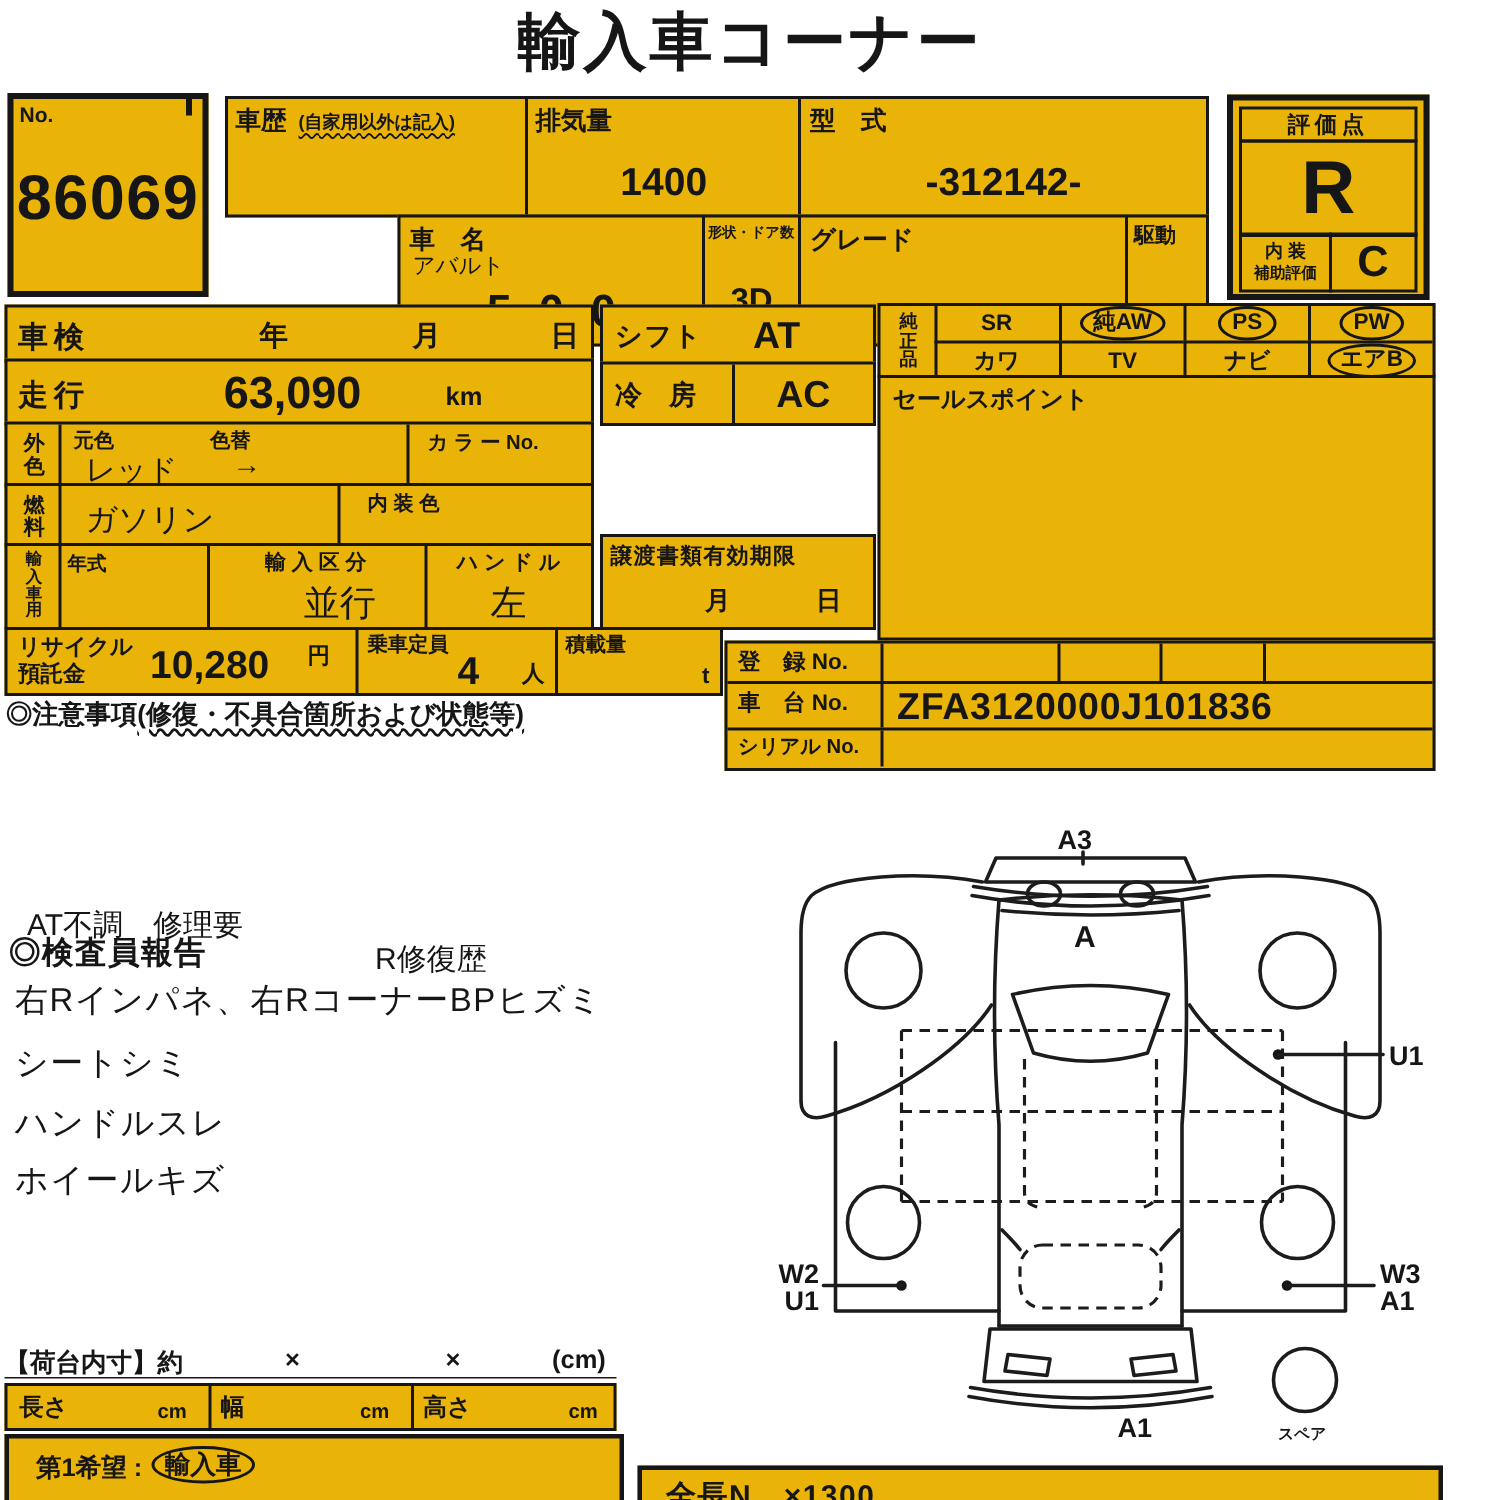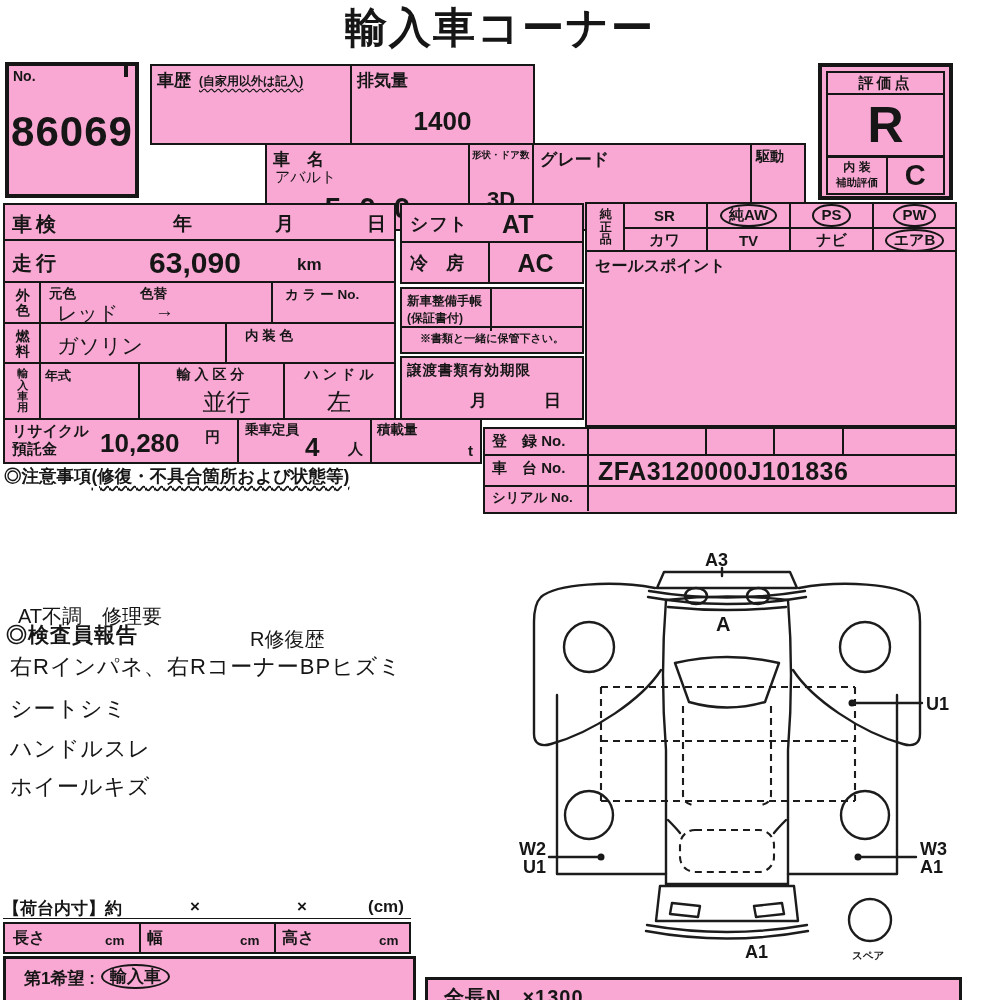--- a/index.html
+++ b/index.html
@@ -1,20 +1,20 @@
 <!DOCTYPE html>
 <html><head>
 <meta charset="utf-8">
 <style>
   html,body{margin:0;padding:0;background:#e8e8e8;}
   .sheet{position:relative;width:1000px;height:1000px;overflow:hidden;background:#fff;
          color:#161616;font-family:"Liberation Sans",sans-serif;text-decoration:underline;}
   .abs{position:absolute;}
   .b{font-weight:bold;}
-  .cell{position:absolute;border:2.5px solid #161616;background:#f9a8d4;box-sizing:border-box;}
+  .cell{position:absolute;border:2.5px solid #161616;background:#eab308;box-sizing:border-box;}
   .thick{border-width:4px;}
   .vcol{position:absolute;left:0;top:0;bottom:0;border-right:2.5px solid #161616;
         display:flex;align-items:center;justify-content:center;}
   .vstack{width:1.12em;line-height:1.04;text-align:right;font-weight:bold;word-break:break-all;}
   .divider{position:absolute;top:0;bottom:0;border-left:2.5px solid #161616;}
   .wavy{text-decoration:underline wavy;text-underline-offset:3px;}
   .oval{border:2.3px solid #161616;border-radius:50%;padding:0 7px;display:inline-block;line-height:1.25;}
   .gp-grid{position:absolute;left:36px;top:0;right:0;bottom:0;display:grid;
            grid-template-columns:repeat(4,1fr);grid-template-rows:1fr 1fr;}
   .gp-cell{display:flex;align-items:center;justify-content:center;font-weight:bold;font-size:15px;}
@@ -40,20 +40,24 @@
   </div>
 
   <div class="cell" style="left:150px;top:64px;width:203px;height:81px;">
     <span class="abs b" style="left:5px;top:3px;font-size:17px;">車歴</span>
     <span class="abs b wavy" style="left:47px;top:7px;font-size:12px;">(自家用以外は記入)</span>
   </div>
   <div class="cell" style="left:350px;top:64px;width:185px;height:81px;">
     <span class="abs b" style="left:5px;top:3px;font-size:17px;">排気量</span>
     <div class="abs b" style="left:0;right:0;top:40px;text-align:center;font-size:26px;">1400</div>
   </div>
+  <div class="cell" style="left:532px;top:64px;width:274px;height:81px;">
+    <span class="abs b" style="left:6px;top:3px;font-size:17px;">型　式</span>
+    <div class="abs b" style="left:0;right:0;top:40px;text-align:center;font-size:26px;">-312142-</div>
+  </div>
 
   <div class="cell" style="left:265px;top:143px;width:205px;height:88px;">
     <span class="abs b" style="left:6px;top:3px;font-size:17px;">車　名</span>
     <span class="abs" style="left:8px;top:23px;font-size:15px;">アバルト</span>
     <div class="abs b" style="left:0;right:0;top:46px;text-align:center;font-size:30px;letter-spacing:18px;text-indent:18px;">500</div>
   </div>
   <div class="cell" style="left:468px;top:143px;width:66px;height:88px;">
     <span class="abs b" style="left:2px;top:4px;font-size:9.5px;">形状・ドア数</span>
     <div class="abs b" style="left:0;right:0;top:42px;text-align:center;font-size:22px;">3D</div>
   </div>
@@ -141,26 +145,20 @@
 
   <div class="cell" style="left:400px;top:203px;width:184px;height:41px;">
     <span class="abs b" style="left:8px;top:7px;font-size:18px;letter-spacing:1px;">シフト</span>
     <span class="abs b" style="left:100px;top:5px;font-size:25px;">AT</span>
   </div>
   <div class="cell" style="left:400px;top:241px;width:184px;height:43px;">
     <span class="abs b" style="left:8px;top:8px;font-size:18px;">冷　房</span>
     <span class="divider" style="left:86px;"></span>
     <span class="abs b" style="left:86px;top:6px;width:95px;text-align:center;font-size:25px;">AC</span>
   </div>
-  <div class="cell" style="left:400px;top:287px;width:184px;height:67px;">
-    <span class="divider" style="left:88px;bottom:21px;"></span>
-    <span class="abs b" style="left:5px;top:4px;font-size:12.5px;">新車整備手帳</span>
-    <span class="abs b" style="left:5px;top:21px;font-size:12px;">(保証書付)</span>
-    <div class="abs b" style="left:0;right:0;bottom:0;height:21px;border-top:2.5px solid #161616;text-align:center;font-size:11px;padding-top:3px;">※書類と一緒に保管下さい。</div>
-  </div>
   <div class="cell" style="left:400px;top:356px;width:184px;height:64px;">
     <span class="abs b" style="left:5px;top:3px;font-size:14.5px;letter-spacing:1px;">譲渡書類有効期限</span>
     <span class="abs b" style="left:68px;bottom:6px;font-size:17px;">月</span>
     <span class="abs b" style="left:142px;bottom:6px;font-size:17px;">日</span>
   </div>
 
   <div class="cell" style="left:585px;top:202px;width:372px;height:50px;">
     <div class="vcol" style="width:36px;border-right-width:2.2px;">
       <div class="vstack" style="font-size:12px;">純正品</div>
     </div>

